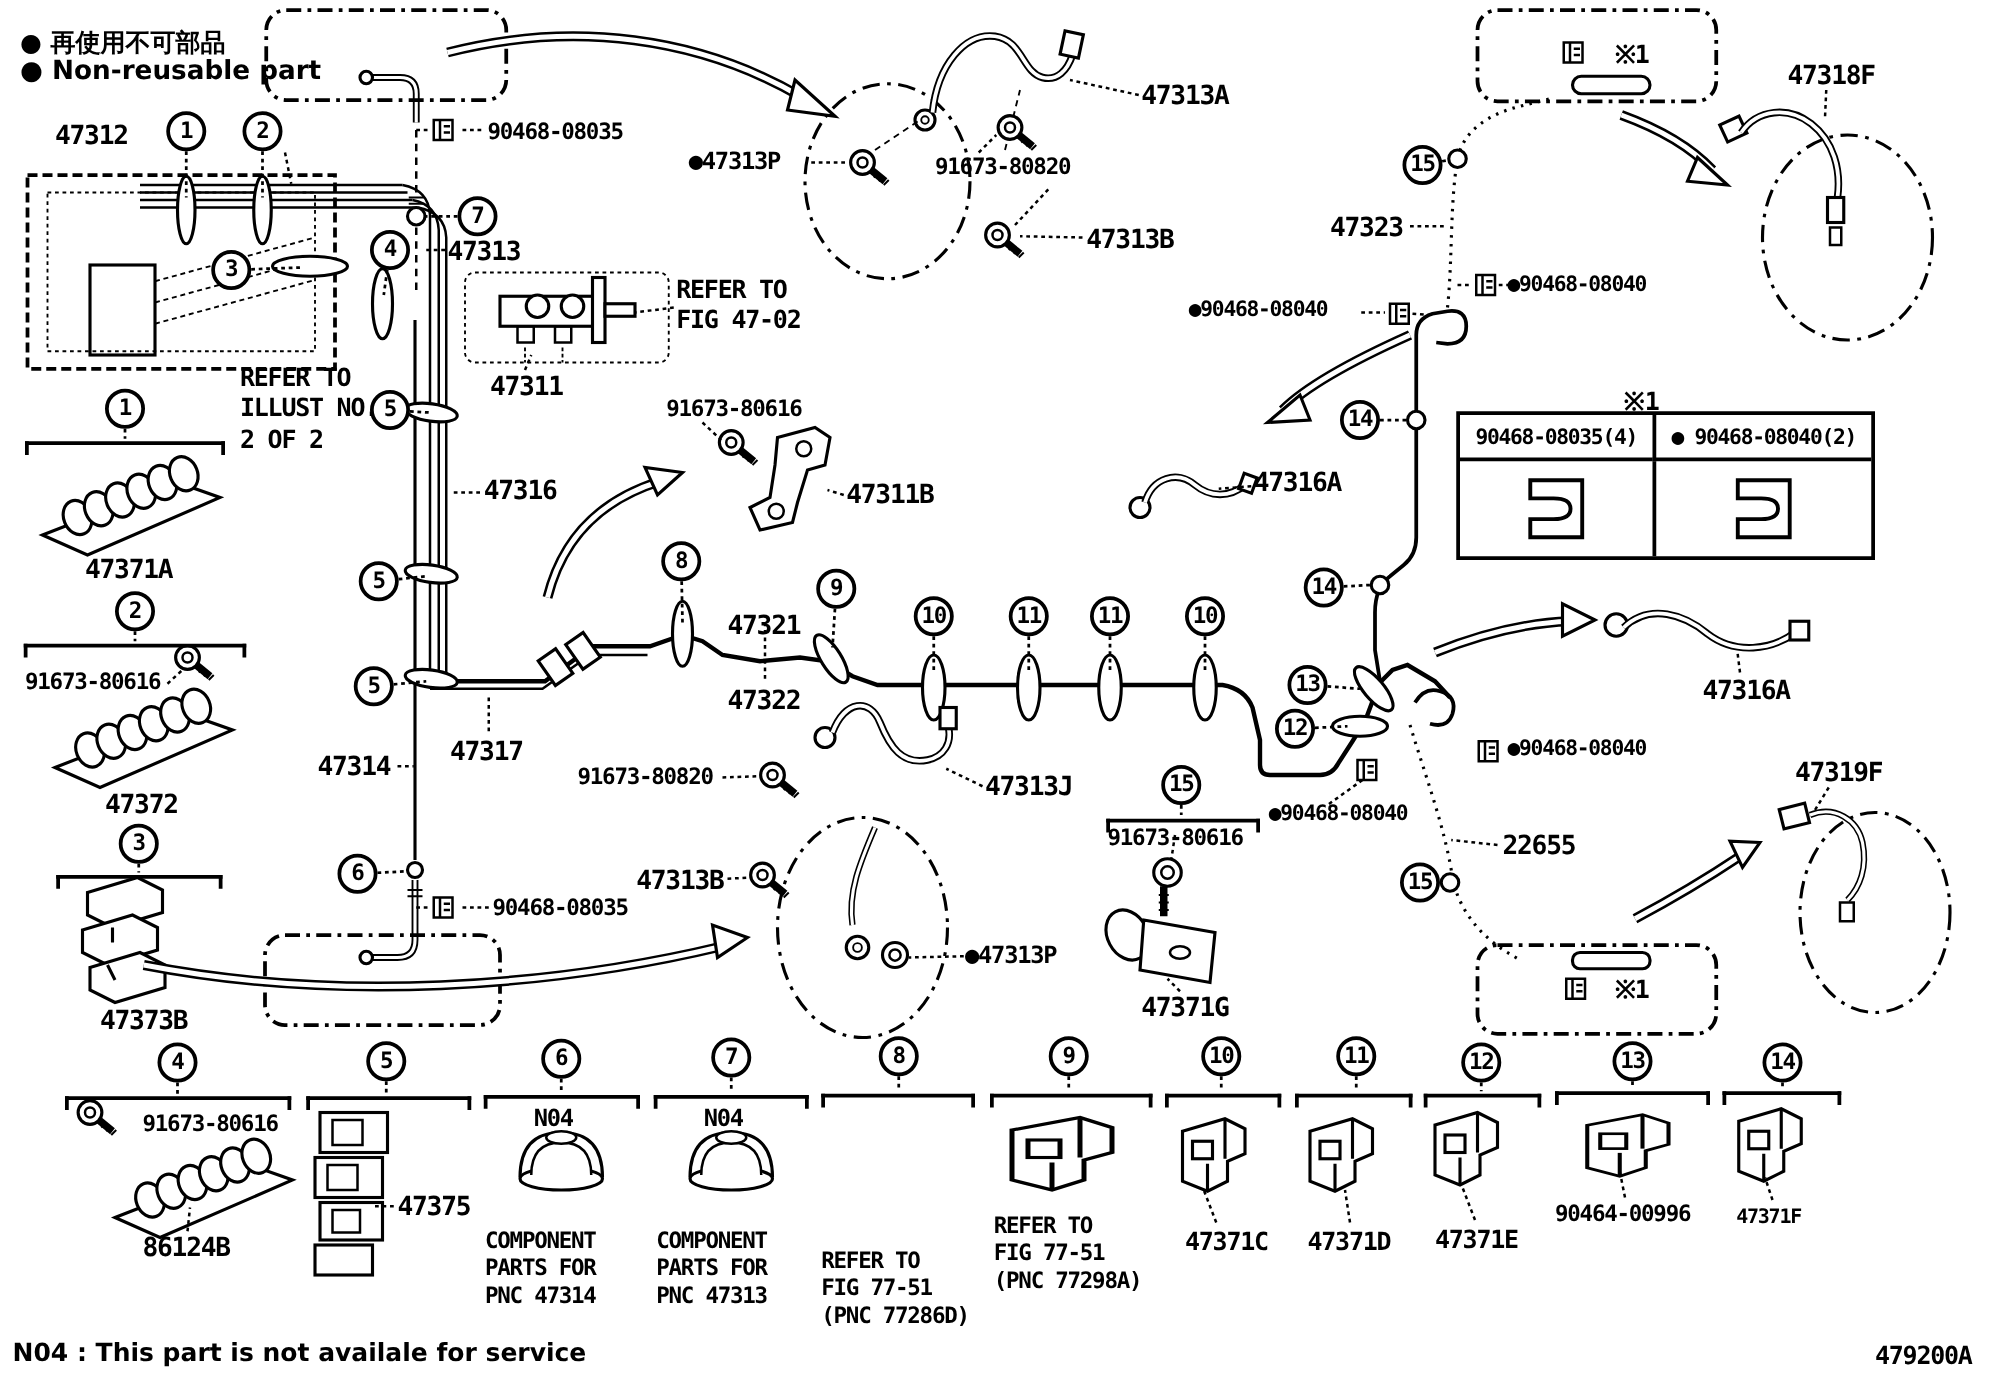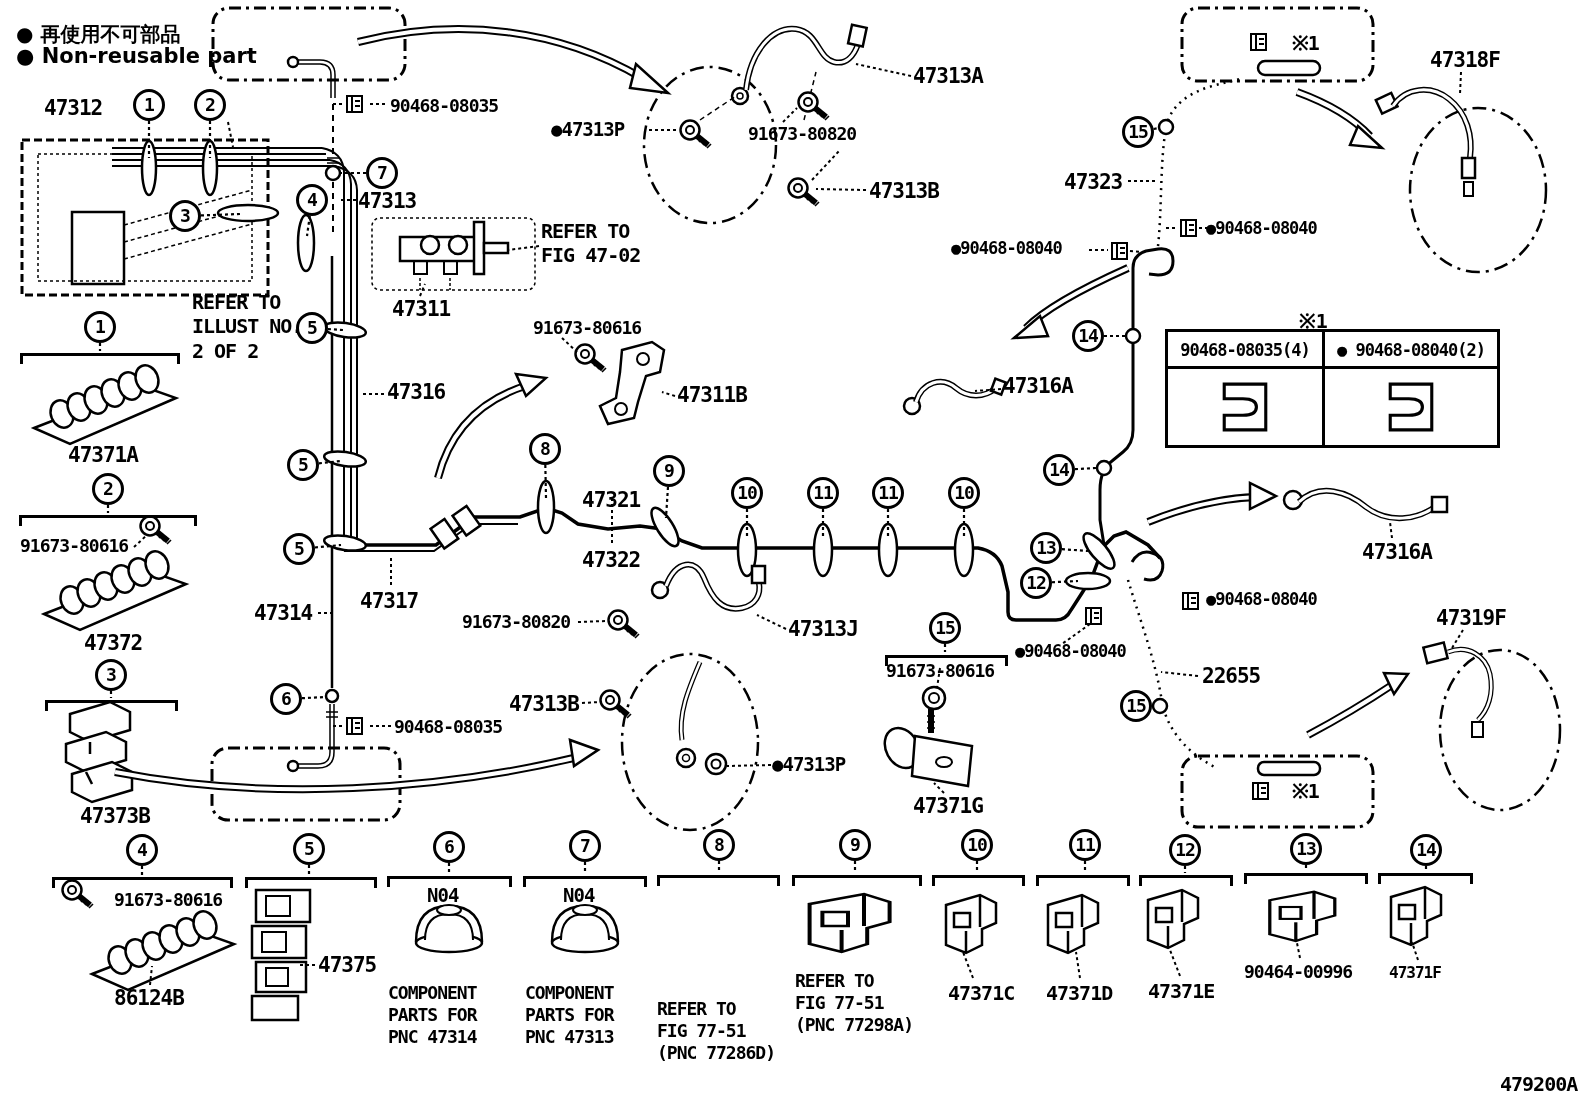--- a/index.html
+++ b/index.html
@@ -388,20 +388,21 @@
           </svg>
     </div>
     <div class="bd r">
       <svg width="60" height="54" viewBox="0 0 52 52">
             <use href="#uclip"></use>
           </svg>
     </div>
   </div>
 </div>
 
+<div class="lbl" style="left:10px;top:1070px;font-size:20px;font-family:'DejaVu Sans','Liberation Sans',sans-serif;letter-spacing:0;">N04 : This part is not availale for service</div>
 <div class="lbl" style="left:1500px;top:1072px;font-size:20px;">479200A</div>
 
 <div class="lbl" style="left: 44px; top: 96px; font-size: 21px;">47312</div>
     <div class="lbl" style="left: 390px; top: 95px; font-size: 18px;">90468-08035</div>
     <div class="lbl" style="left: 358px; top: 189px; font-size: 21px;">47313</div>
     <div class="lbl" style="left: 541px; top: 219px; font-size: 20px;">REFER TO
 FIG 47-02</div>
     <div class="lbl" style="left: 392px; top: 297px; font-size: 21px;">47311</div>
     <div class="lbl" style="left: 192px; top: 290px; font-size: 20px;">REFER TO
 ILLUST NO.

